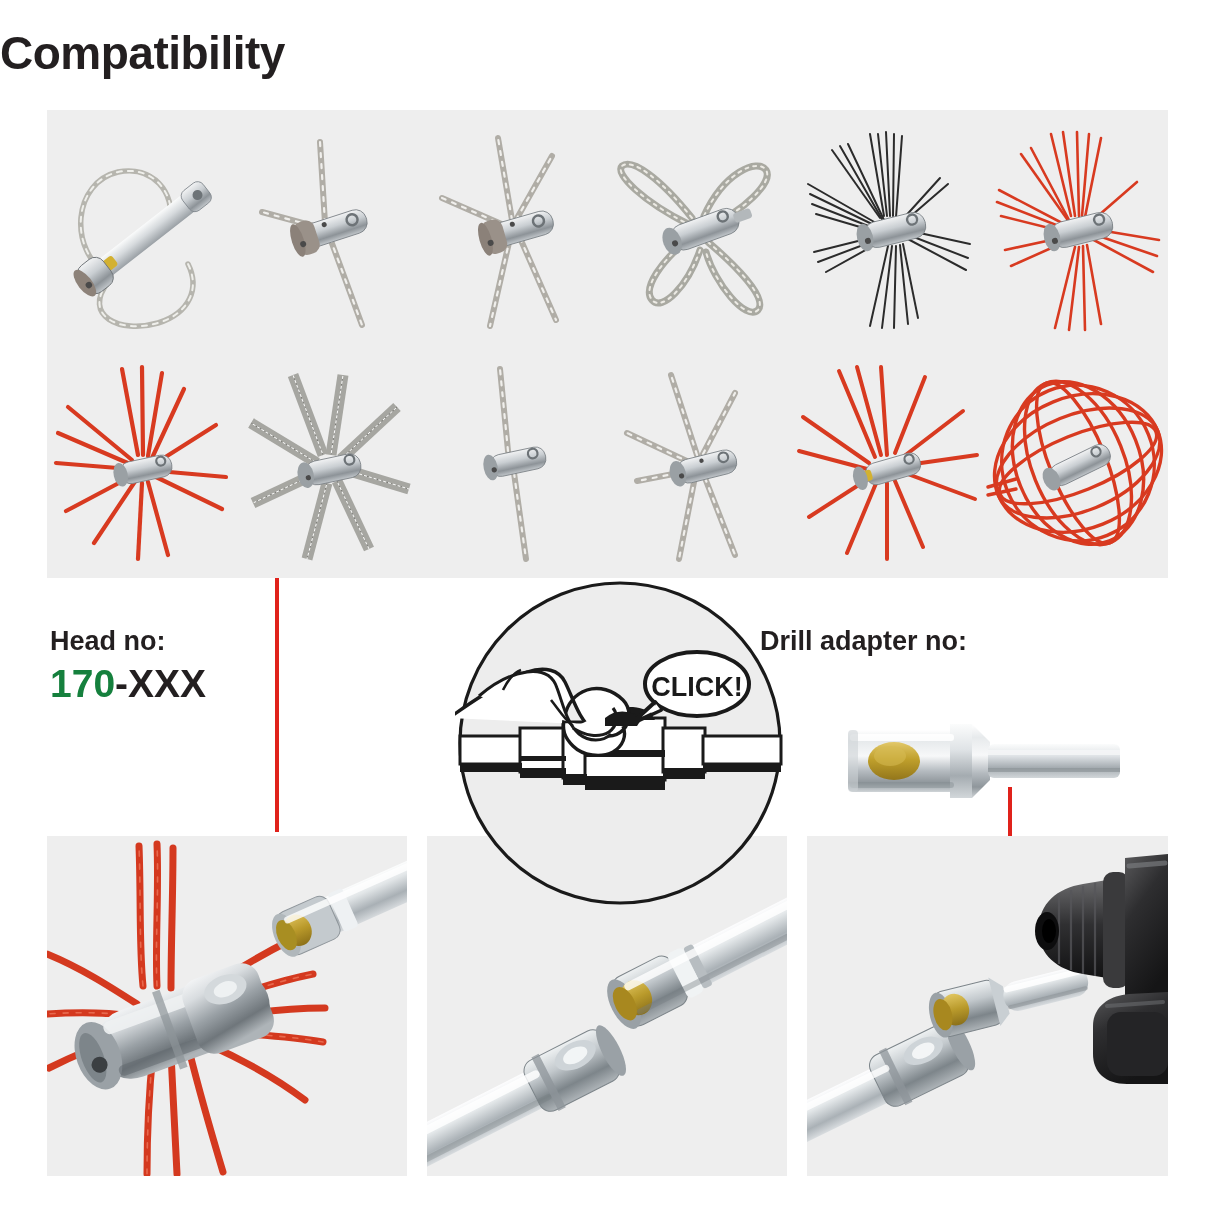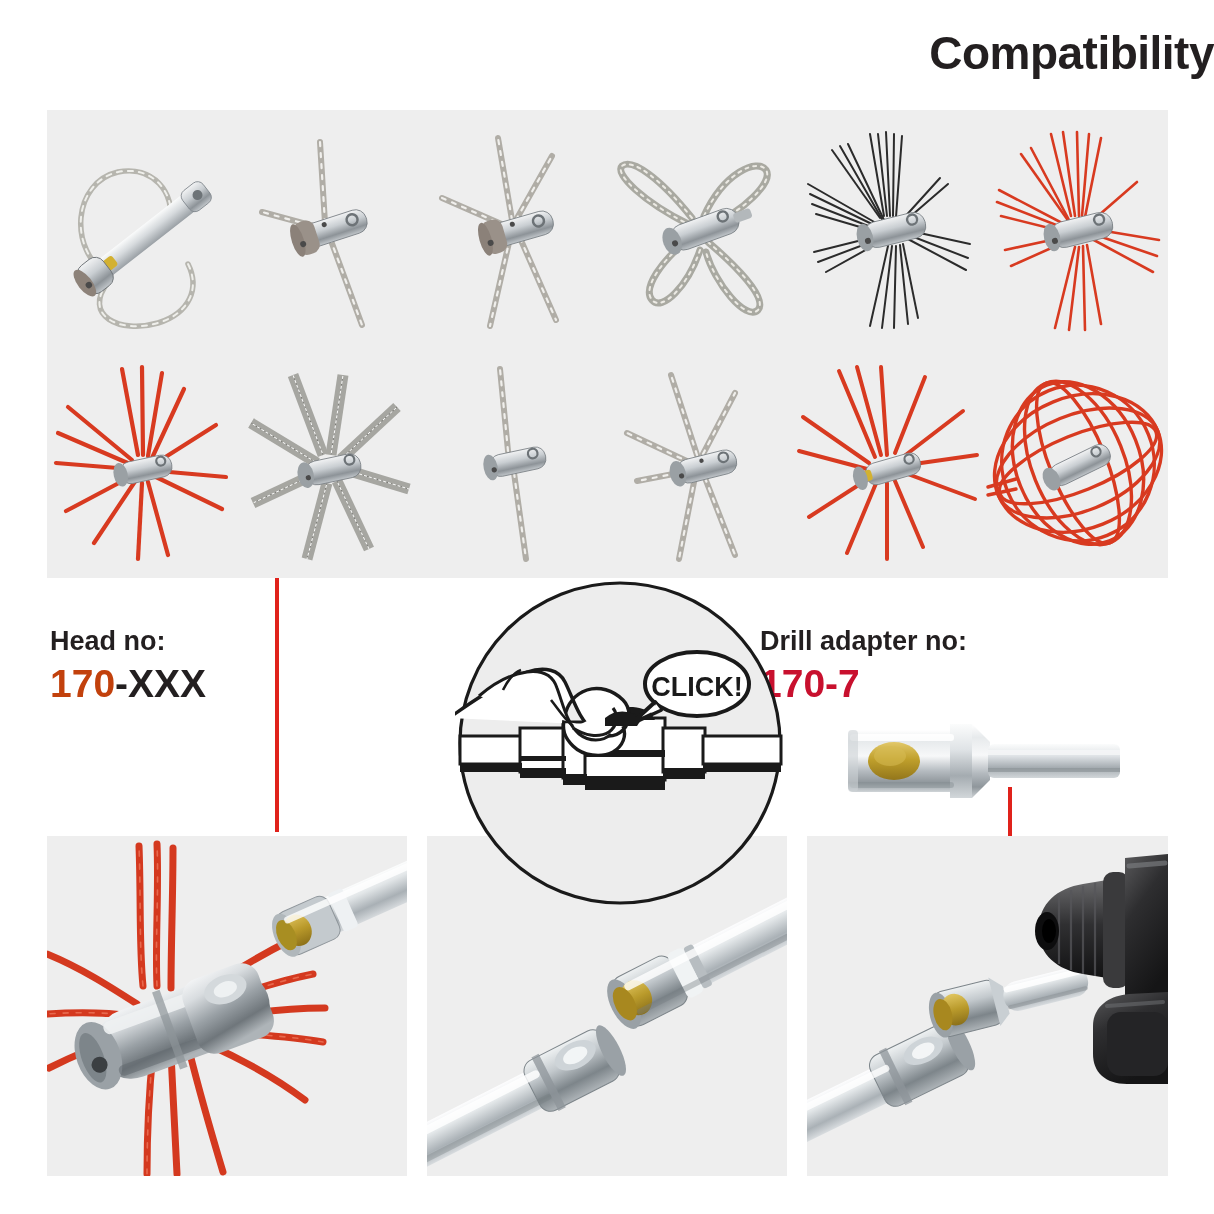--- a/index.html
+++ b/index.html
@@ -8,21 +8,21 @@
     background:#ffffff;
     font-family:"Liberation Sans", sans-serif;
     position:relative;
     overflow:hidden;
   }
   .page{position:absolute;inset:0;}
 
   
   #page-title{
     position:absolute;left:0;top:26px;width:1214px;
-    text-align:right;
+    text-align:left;
     font-size:46px;
     font-weight:bold;
     color:#231f20;
     letter-spacing:-0.5px;
   }
 
   
   #compat-panel{
     position:absolute;left:47px;top:110px;width:1121px;height:468px;
     background:#eeeeee;
@@ -48,21 +48,21 @@
     position:absolute;left:760px;top:628px;width:408px;text-align:left;
   }
   .label-line1{
     font-size:27px;font-weight:bold;color:#231f20;line-height:1.02;
     white-space:nowrap;
   }
   .label-line2{
     font-size:39px;font-weight:bold;color:#231f20;line-height:1.12;
     margin-top:6px;white-space:nowrap;
   }
-  .red{color:#c2410c;margin-top:32px;}
+  .red{color:#15803d;margin-top:32px;}
   .allred{color:#c8102e;}
 
   
   #red-line-left{
     position:absolute;left:275px;top:578px;width:4px;height:254px;
     background:#e0221b;
   }
   #red-line-right{
     position:absolute;left:1008px;top:787px;width:4px;height:53px;
     background:#e0221b;
@@ -451,21 +451,20 @@
     </div>
   </div>
 
   <div id="head-no-block">
     <div class="label-line1">Head no:</div>
     <div class="label-line2"><span class="red">170</span><span>-XXX</span></div>
   </div>
 
   <div id="drill-no-block">
     <div class="label-line1">Drill adapter no:</div>
-    <div class="label-line2 allred">170-7</div>
   </div>
 
   <div id="red-line-left"></div>
   <div id="red-line-right"></div>
 
   <svg id="drill-adapter-photo" viewBox="0 0 300 100">
     <defs>
       <linearGradient id="chromeA" x1="0" y1="0" x2="0" y2="1">
         <stop offset="0" stop-color="#ffffff"></stop>
           <stop offset="0.18" stop-color="#e7eaec"></stop>

